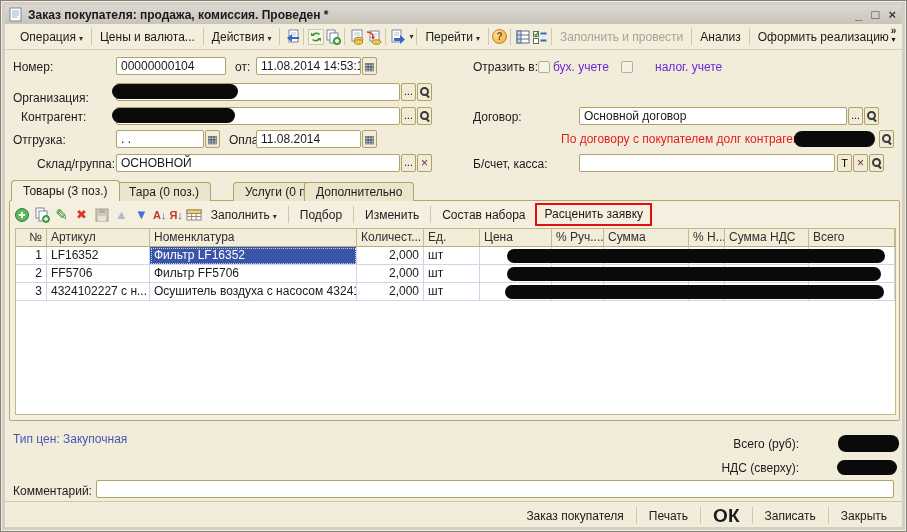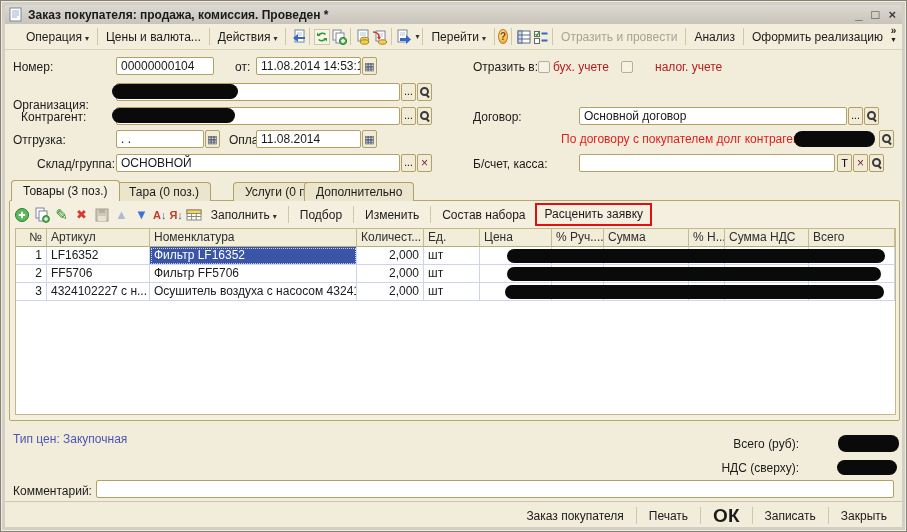--- a/index.html
+++ b/index.html
@@ -11,21 +11,21 @@
   
   .titlebar{position:absolute;left:4px;top:4px;width:899px;height:19px;
             background:linear-gradient(#dcd9d2,#c8c4bb);display:flex;align-items:center;
             padding:0 4px;z-index:2;}
   .titletext{font-weight:bold;font-size:12px;margin-left:5px;white-space:nowrap;}
   .winbtns{margin-left:auto;display:flex;gap:9px;align-items:center;color:#3c3b38;
            font-weight:bold;font-size:13px;padding-right:4px;}
   .winbtns span{cursor:pointer;line-height:14px;}
   
   .toolbar{position:absolute;left:4px;top:23px;width:899px;height:26px;background:#f3eedc;
-           border-bottom:1px solid #d9d2b6;display:flex;align-items:center;padding:0 16px;z-index:2;}
+           border-bottom:1px solid #d9d2b6;display:flex;align-items:center;padding:0 10px;z-index:2;}
   .tbtn{padding:2px 5px;white-space:nowrap;cursor:pointer;}
   .tsep{width:1px;height:17px;background:#cfc7a9;margin:0 3px;flex:0 0 1px;}
   .marr{font-size:8px;margin-left:3px;color:#333;}
   .disabled{color:#a9a195;}
   .icon16{width:17px;height:17px;display:flex;align-items:center;justify-content:center;cursor:pointer;flex:0 0 17px;}
   .helpic{width:15px;height:15px;border-radius:50%;background:radial-gradient(circle at 35% 30%,#ffe2a0,#f0a62e);
           border:1px solid #c57f1d;color:#7a4c00;font-weight:bold;font-size:10px;
           display:flex;align-items:center;justify-content:center;cursor:pointer;}
   .ovf{position:absolute;right:9px;top:25px;display:flex;flex-direction:column;align-items:center;z-index:3;}
   .ovf span{font-size:10px;line-height:9px;font-weight:bold;cursor:pointer;}
@@ -34,21 +34,21 @@
   .fld{position:absolute;background:#fff;border:1px solid #b1a164;border-radius:2px;height:18px;
        padding:1px 4px;white-space:nowrap;overflow:hidden;cursor:text;}
   .sbtn{position:absolute;width:15px;height:18px;background:#f1ebd8;border:1px solid #b1a164;
         border-radius:2px;font-size:10px;display:flex;align-items:center;justify-content:center;
         cursor:pointer;padding:0;line-height:10px;}
   .calglyph{font-size:11px;color:#44506e;}
   .mag{position:relative;width:10px;height:10px;display:inline-block;}
   .mag::before{content:"";position:absolute;left:0;top:0;width:5px;height:5px;border:2px solid #3a3a3a;border-radius:50%;}
   .mag::after{content:"";position:absolute;left:7px;top:7px;width:4px;height:2px;background:#3a3a3a;transform:rotate(45deg);transform-origin:0 0;}
   .cb{position:absolute;width:12px;height:12px;border:1px solid #b3ad9b;background:#f6f2e3;border-radius:2px;}
-  .gray{color:#b91c1c;}
+  .gray{color:#6d28d9;}
   .warn{color:#e31d1d;}
   .blob{position:absolute;background:#0a0a0a;border-radius:8px;z-index:6;}
   
   .tab{position:absolute;top:181px;height:19px;border:1px solid #b1a164;border-bottom:none;
        border-radius:4px 4px 0 0;background:#ece5cd;display:flex;align-items:center;
        padding:0 11px;z-index:3;cursor:pointer;white-space:nowrap;}
   .tab.active{top:179px;height:21px;background:#f4efde;z-index:5;}
   .panel{position:absolute;left:8px;top:199px;width:891px;height:221px;border:1px solid #b6a76d;
          border-radius:2px;background:#f4efde;z-index:1;}
   .cmdbar{position:absolute;left:12px;top:201px;height:25px;display:flex;align-items:center;gap:3px;z-index:4;}
@@ -178,40 +178,40 @@
     </span>
     <span class="icon16">
       <svg width="16" height="16" viewBox="0 0 16 16">
           <rect x="1.5" y="2.5" width="5" height="5" fill="#fff" stroke="#666"></rect>
           <path d="M2.5 5l1.5 1.5L6.5 3" fill="none" stroke="#2f9e2f" stroke-width="1.4"></path>
           <rect x="1.5" y="9.5" width="5" height="5" fill="#fff" stroke="#666"></rect>
           <path d="M8.5 4.5h6M8.5 11.5h6" stroke="#3468c8" stroke-width="2"></path>
         </svg>
     </span>
     <span class="tsep"></span>
-    <span class="tbtn disabled">Отразить и провести</span>
+    <span class="tbtn disabled">Заполнить и провести</span>
     <span class="tsep"></span>
     <span class="tbtn">Анализ</span>
     <span class="tsep"></span>
     <span class="tbtn">Оформить реализацию</span>
   </div>
   <div class="ovf">
     <span>»</span>
     <span style="font-size:7px;">▼</span>
   </div>
 
   <span class="lbl" style="left:12px;top:59px;">Номер:</span>
-  <div class="fld" style="left:115px;top:56px;width:98px;">00000000104</div>
+  <div class="fld" style="left:115px;top:56px;width:110px;">00000000104</div>
   <span class="lbl" style="left:234px;top:59px;">от:</span>
   <div class="fld" style="left:255px;top:56px;width:105px;">11.08.2014 14:53:10</div>
   <button class="sbtn" style="left:361px;top:56px;">
       <span class="calglyph">▦</span>
     </button>
 
-  <span class="lbl" style="left:12px;top:97px;text-align:right;">Организация:</span>
+  <span class="lbl" style="left:12px;top:90px;text-align:right;">Организация:</span>
   <div class="fld" style="left:115px;top:82px;width:284px;"></div>
   <div class="blob" style="left:111px;top:83px;width:126px;height:15px;"></div>
   <button class="sbtn" style="left:400px;top:82px;">
       <span>...</span>
     </button>
   <button class="sbtn" style="left:416px;top:82px;">
       <span class="mag"></span>
     </button>
 
   <span class="lbl" style="left:20px;top:109px;">Контрагент:</span>

